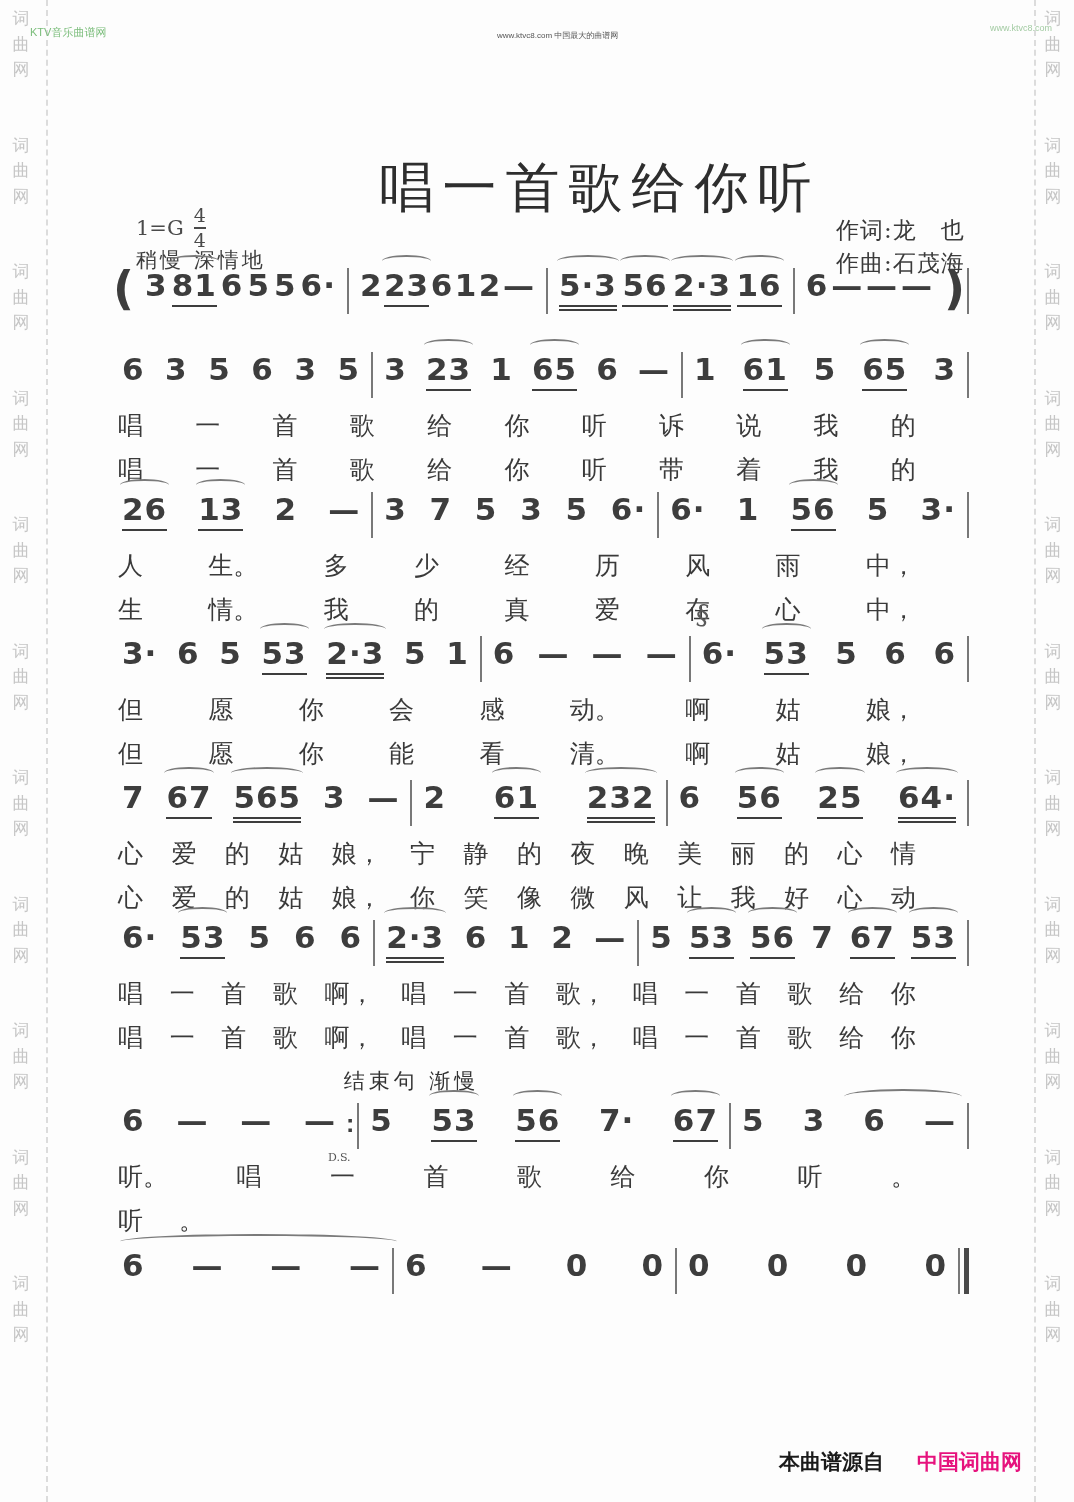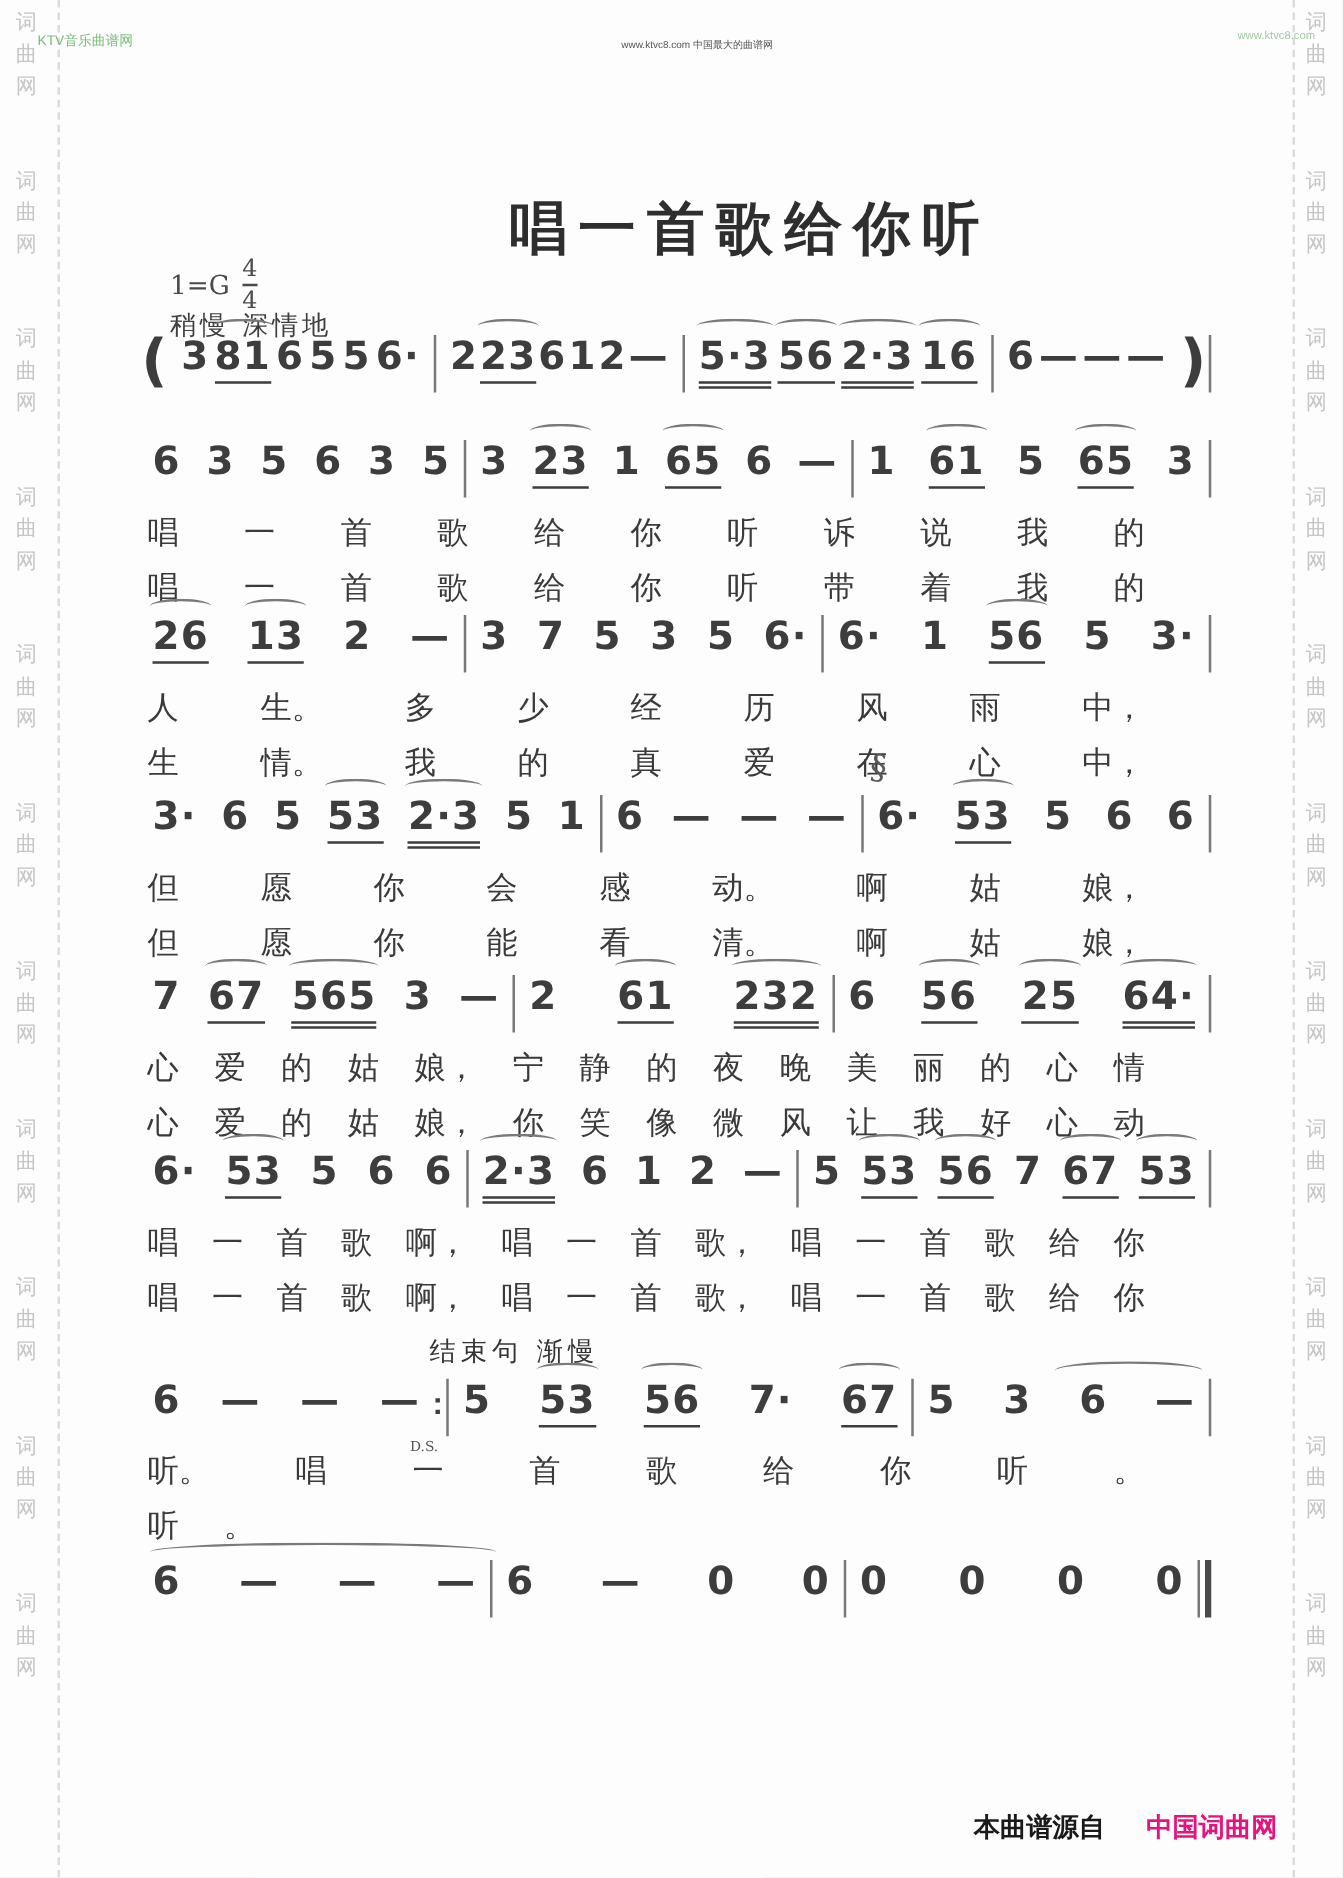--- a/index.html
+++ b/index.html
@@ -11,21 +11,21 @@
   .wm-group{margin-bottom:50px;}
   .wm-char{font-size:17px;color:#c6c6c6;line-height:1.5;font-family:"DejaVu Serif",serif;}
   .wm-line{position:absolute;top:0;bottom:0;width:0;border-left:2px dashed #dcdcdc;}
   .wm-line.left{left:46px;} .wm-line.right{right:38px;}
   
   .top-left{position:absolute;left:30px;top:25px;font-size:11px;color:#7bbd7b;}
   .top-center{position:absolute;left:497px;top:30px;font-size:8px;color:#555;}
   .top-right{position:absolute;left:990px;top:23px;font-size:9px;color:#a3cba3;}
   
   .title{position:absolute;top:152px;left:130px;width:940px;text-align:center;
-         font-family:"DejaVu Serif",serif;font-size:46px;font-weight:bold;
+         font-family:"DejaVu Serif",serif;font-size:54px;font-weight:normal;
          letter-spacing:9px;color:#2e2e2e;}
   .keyblock{position:absolute;left:136px;top:206px;display:flex;gap:10px;align-items:center;
             font-family:"DejaVu Serif",serif;font-size:21px;color:#4a4a4a;}
   .frac{display:inline-flex;flex-direction:column;align-items:center;font-size:19px;line-height:1;}
   .frac .num{padding-bottom:2px;}
   .frac .den{border-top:2px solid #4a4a4a;padding-top:2px;}
   .tempo{position:absolute;left:136px;top:246px;font-family:"DejaVu Serif",serif;
          font-size:21px;color:#3e3e3e;letter-spacing:3px;text-align:right;}
   .credits{position:absolute;left:836px;top:214px;font-family:"DejaVu Serif",serif;
            font-size:23px;color:#3a3a3a;line-height:1.45;letter-spacing:1px;}
@@ -197,20 +197,24 @@
 
   <div class="keyblock">
     <span>1=G</span>
     <span class="frac">
       <span class="num">4</span>
       <span class="den">4</span>
     </span>
   </div>
   <div class="tempo">稍慢 深情地</div>
 
+  <div class="credits">
+    <div>作词:龙　也</div>
+    <div>作曲:石茂海</div>
+  </div>
 
   <div id="score">
       <div class="system" style="top: 268px;">
         <div class="notes-row">
           <span class="paren">(</span>
           <div class="measure" style="flex-grow: 12;">
             <span class="tok">3</span>
             <span class="tok grp">81</span>
             <span class="tok">6</span>
             <span class="tok">5</span>

